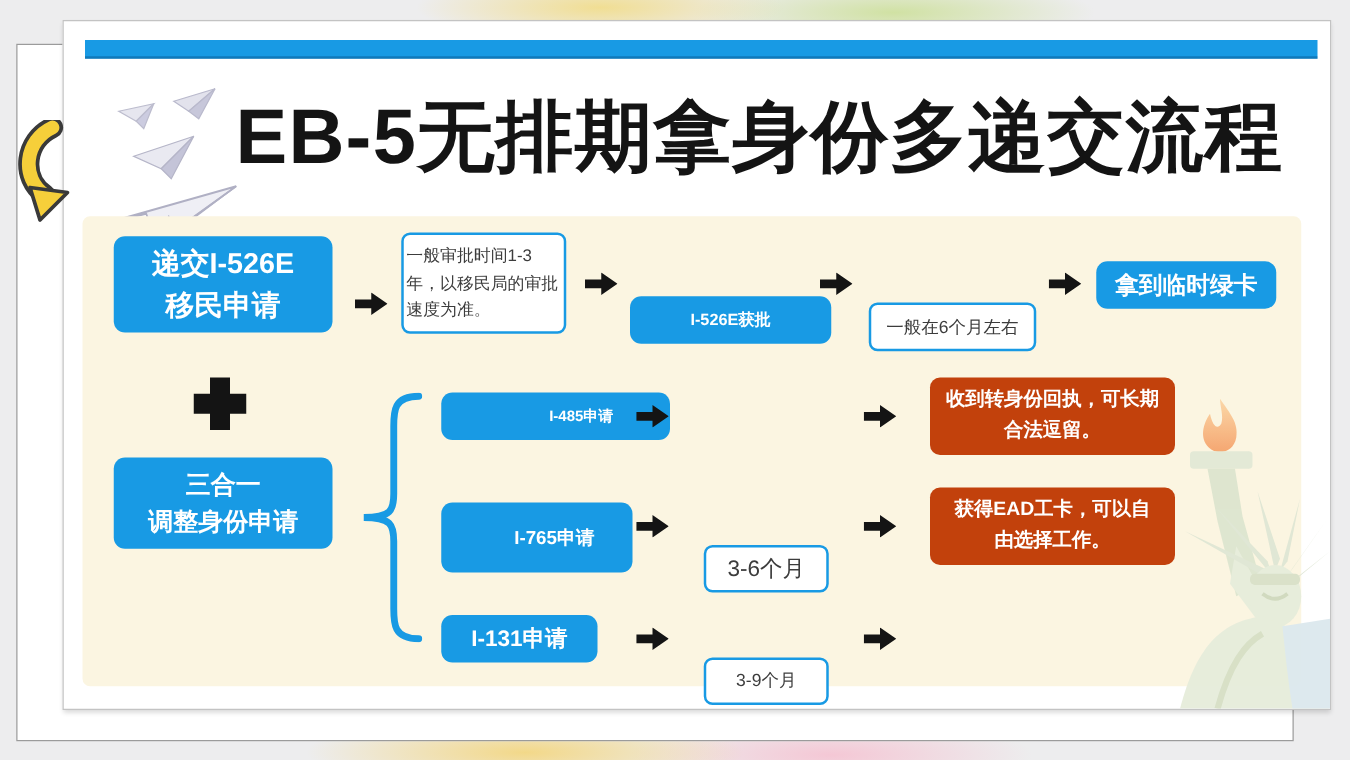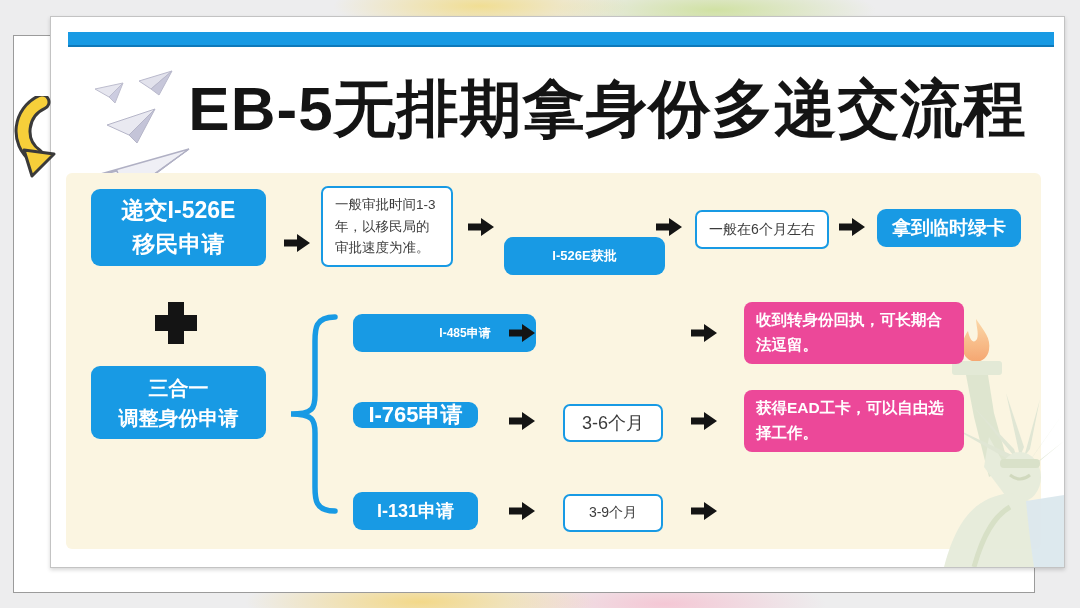--- a/index.html
+++ b/index.html
@@ -40,29 +40,29 @@
   }
   .bluebox{
     position:absolute;background:#189ae4;color:#ffffff;font-weight:bold;
     display:flex;align-items:center;justify-content:center;text-align:center;
     border-radius:9px;white-space:pre-line;
   }
   .notebox{
     position:absolute;background:#ffffff;border:2px solid #189ae4;border-radius:7px;
     color:#3c3c3c;display:flex;align-items:center;justify-content:center;text-align:left;
   }
-  .notebox.center{text-align:center;}
+  .notebox.center{text-align:center;margin-top:32px;}
   .arrow{position:absolute;width:26px;height:18px;}
   .plus{position:absolute;left:102px;top:283px;width:46px;height:46px;}
   .brace{position:absolute;left:233px;top:297px;width:54px;height:200px;}
   .statue{position:absolute;left:863px;top:300px;width:150px;height:250px;opacity:.95;}
   .resultbox{
-    position:absolute;left:693px;width:220px;height:62px;background:#ec4899;color:#fff;
+    position:absolute;left:693px;width:196px;height:62px;background:#c2410c;color:#fff;
     font-weight:bold;font-size:15.5px;line-height:1.6;border-radius:8px;
-    display:flex;align-items:center;padding:2px 12px;box-sizing:border-box;
+    display:flex;align-items:center;padding:2px 12px;box-sizing:border-box;text-align:center;
   }
   .yellow-arrow{position:absolute;left:8px;top:96px;width:56px;height:86px;z-index:6;}
 </style>
 </head>
 <body>
 
 <div class="stage">
 
   <div class="card-back"></div>
 
@@ -116,21 +116,21 @@
       </g>
     </svg>
 
     <div class="bluebox" style="left:40px;top:172px;width:175px;height:77px;font-size:23px;line-height:1.45;">递交I-526E
 移民申请</div>
 
     <svg class="arrow" style="left:233px;top:217px;" viewBox="0 0 26 18">
       <polygon points="0,5.5 13,5.5 13,0 26,9 13,18 13,12.5 0,12.5" fill="#141414"></polygon>
       </svg>
 
-    <div class="notebox" style="left:270px;top:169px;width:132px;height:81px;font-size:13.5px;line-height:1.6;padding:4px 12px;box-sizing:border-box;">一般审批时间1-3年，以移民局的审批速度为准。</div>
+    <div class="notebox" style="left:270px;top:169px;width:132px;height:81px;font-size:13.5px;line-height:1.6;padding:4px 2px;box-sizing:border-box;">一般审批时间1-3年，以移民局的审批速度为准。</div>
 
     <svg class="arrow" style="left:417px;top:201px;" viewBox="0 0 26 18">
       <polygon points="0,5.5 13,5.5 13,0 26,9 13,18 13,12.5 0,12.5" fill="#141414"></polygon>
       </svg>
 
     <div class="bluebox" style="left:453px;top:192px;width:161px;height:38px;font-size:13px;margin-top:28px;">I-526E获批</div>
 
     <svg class="arrow" style="left:605px;top:201px;" viewBox="0 0 26 18">
       <polygon points="0,5.5 13,5.5 13,0 26,9 13,18 13,12.5 0,12.5" fill="#141414"></polygon>
       </svg>
@@ -156,21 +156,21 @@
 
     <div class="bluebox" style="left:302px;top:297px;width:142px;height:38px;font-size:12px;padding-left:41px;">I-485申请</div>
     <svg class="arrow" style="left:458px;top:307px;" viewBox="0 0 26 18">
       <polygon points="0,5.5 13,5.5 13,0 26,9 13,18 13,12.5 0,12.5" fill="#141414"></polygon>
       </svg>
     <svg class="arrow" style="left:640px;top:307px;" viewBox="0 0 26 18">
       <polygon points="0,5.5 13,5.5 13,0 26,9 13,18 13,12.5 0,12.5" fill="#141414"></polygon>
       </svg>
     <div class="resultbox" style="top:285px;">收到转身份回执，可长期合法逗留。</div>
 
-    <div class="bluebox" style="left:302px;top:385px;width:125px;height:26px;font-size:22px;">I-765申请</div>
+    <div class="bluebox" style="left:302px;top:385px;width:125px;height:56px;font-size:15px;padding-left:28px;">I-765申请</div>
     <svg class="arrow" style="left:458px;top:395px;" viewBox="0 0 26 18">
       <polygon points="0,5.5 13,5.5 13,0 26,9 13,18 13,12.5 0,12.5" fill="#141414"></polygon>
       </svg>
     <div class="notebox center" style="left:512px;top:387px;width:96px;height:34px;font-size:18px;">3-6个月</div>
     <svg class="arrow" style="left:640px;top:395px;" viewBox="0 0 26 18">
       <polygon points="0,5.5 13,5.5 13,0 26,9 13,18 13,12.5 0,12.5" fill="#141414"></polygon>
       </svg>
     <div class="resultbox" style="top:373px;">获得EAD工卡，可以自由选择工作。</div>
 
     <div class="bluebox" style="left:302px;top:475px;width:125px;height:38px;font-size:18px;">I-131申请</div>

